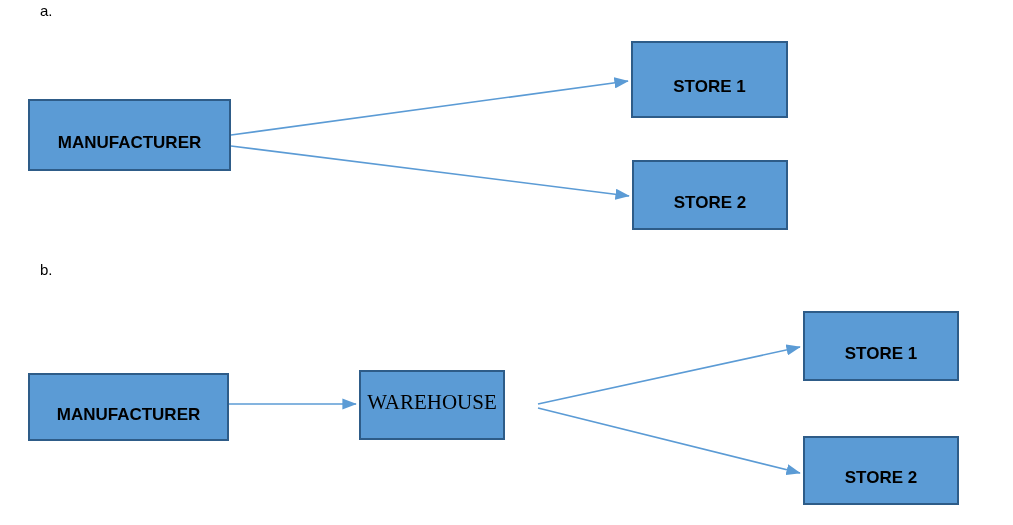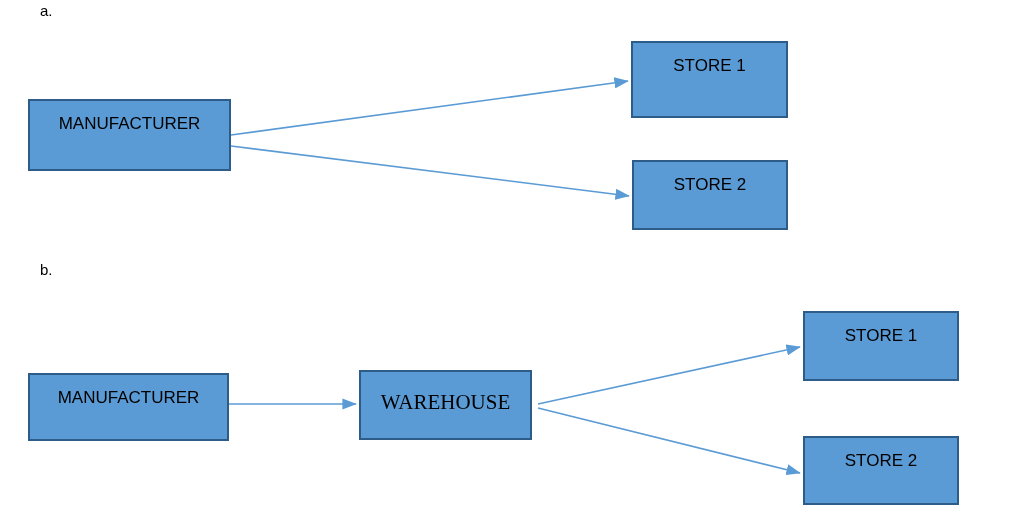--- a/index.html
+++ b/index.html
@@ -44,21 +44,22 @@
     line-height: 1;
     white-space: nowrap;
     color: #000000;
   }
   .node.serif .node-label {
     font-family: "Liberation Serif", serif;
     font-size: 21px;
   }
   
   .node.label-upper {
-    align-items: flex-start;
+    align-items: center;
+    font-weight: bold;
   }
   .node.label-upper .node-label {
     padding-top: 14px;
   }
   .node.label-mid-upper {
     align-items: flex-start;
   }
   .node.label-mid-upper .node-label {
     padding-top: 20px;
   }
@@ -101,21 +102,21 @@
       </div>
       <div class="node label-upper" style="left: 631px; top: 41px; width: 157px; height: 77px; background: rgb(91, 155, 213); border-color: rgb(46, 92, 136);">
         <span class="node-label">STORE 1</span>
       </div>
       <div class="node label-upper" style="left: 632px; top: 160px; width: 156px; height: 70px; background: rgb(91, 155, 213); border-color: rgb(46, 92, 136);">
         <span class="node-label">STORE 2</span>
       </div>
       <div class="node label-upper" style="left: 28px; top: 373px; width: 201px; height: 68px; background: rgb(91, 155, 213); border-color: rgb(46, 92, 136);">
         <span class="node-label">MANUFACTURER</span>
       </div>
-      <div class="node serif label-mid-upper" style="left: 359px; top: 370px; width: 173px; height: 70px; background: rgb(91, 155, 213); border-color: rgb(46, 92, 136);">
+      <div class="node serif label-mid-upper" style="left: 359px; top: 370px; width: 146px; height: 70px; background: rgb(91, 155, 213); border-color: rgb(46, 92, 136);">
         <span class="node-label">WAREHOUSE</span>
       </div>
       <div class="node label-upper" style="left: 803px; top: 311px; width: 156px; height: 70px; background: rgb(91, 155, 213); border-color: rgb(46, 92, 136);">
         <span class="node-label">STORE 1</span>
       </div>
       <div class="node label-upper" style="left: 803px; top: 436px; width: 156px; height: 69px; background: rgb(91, 155, 213); border-color: rgb(46, 92, 136);">
         <span class="node-label">STORE 2</span>
       </div>
     </div>
 

